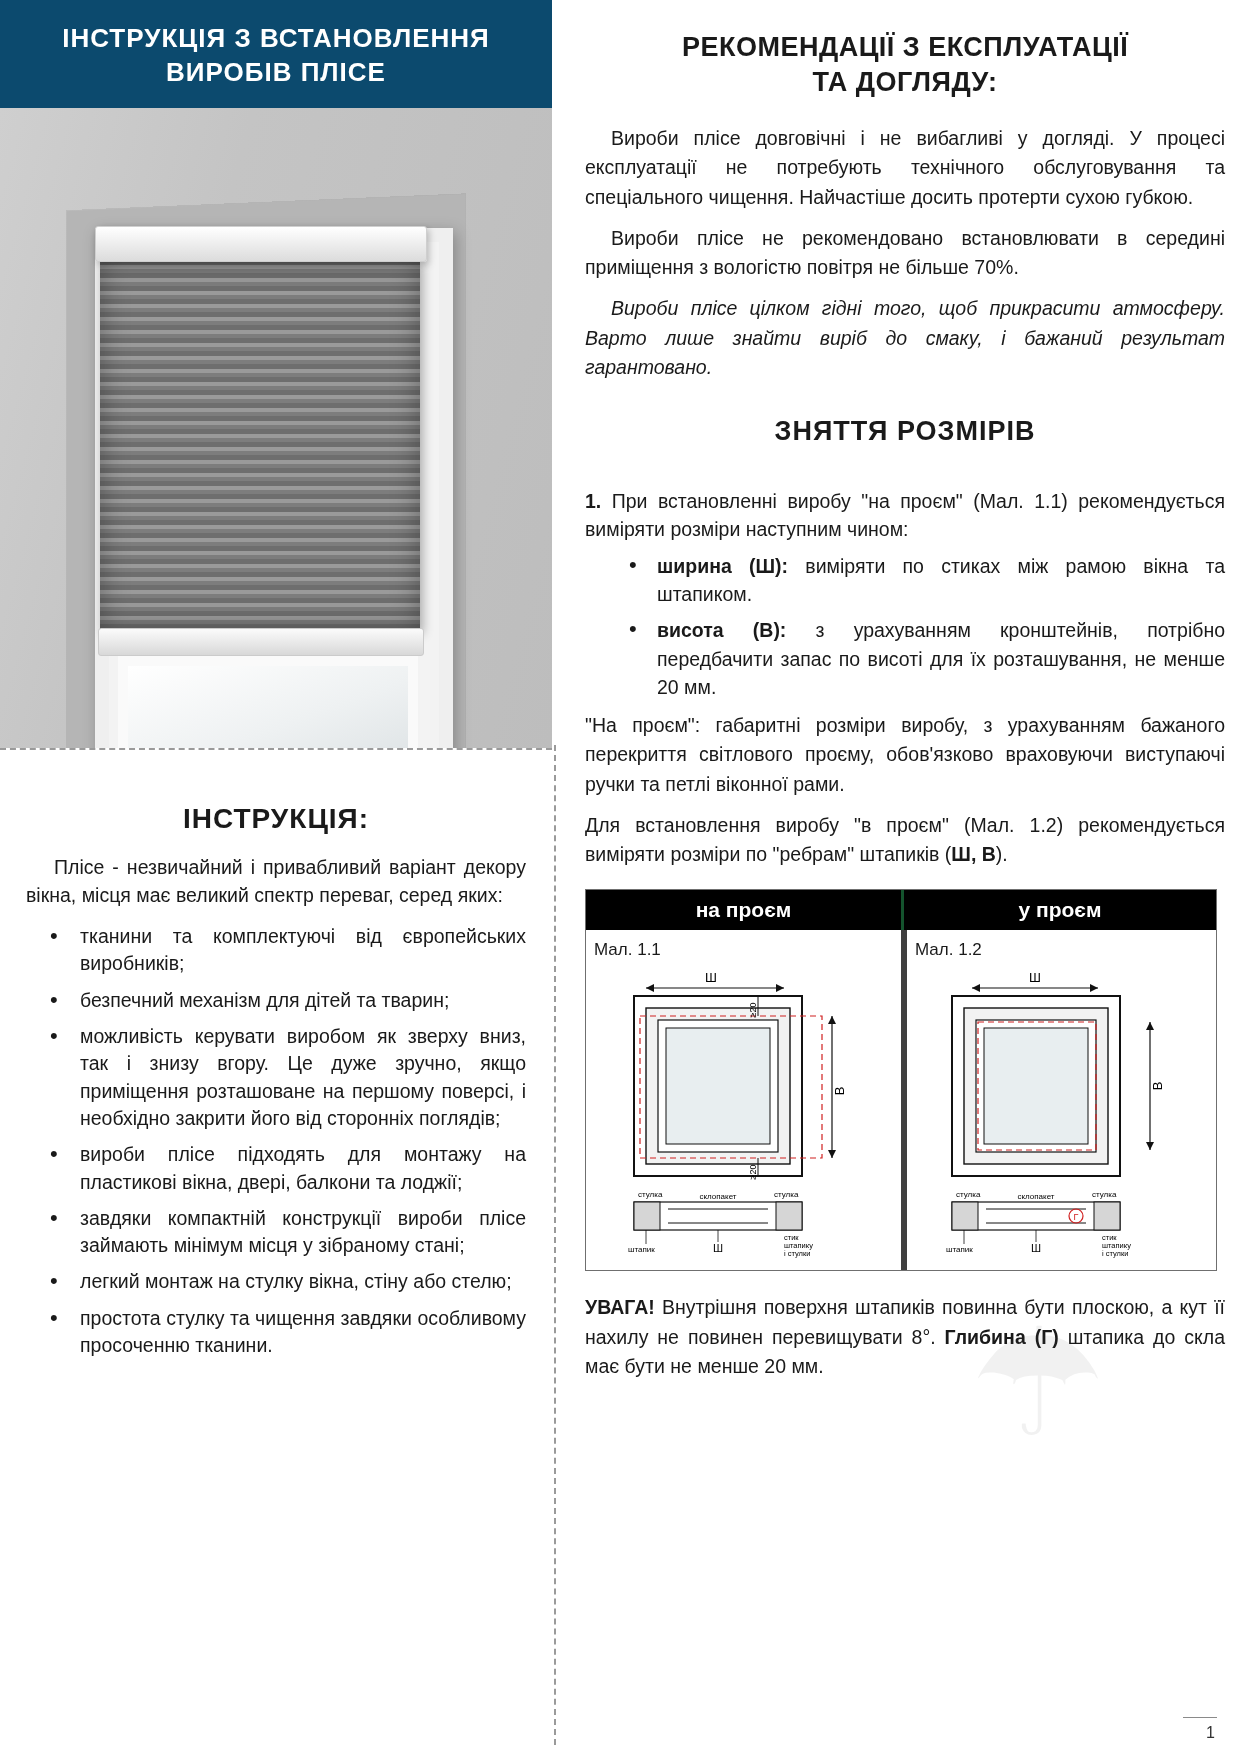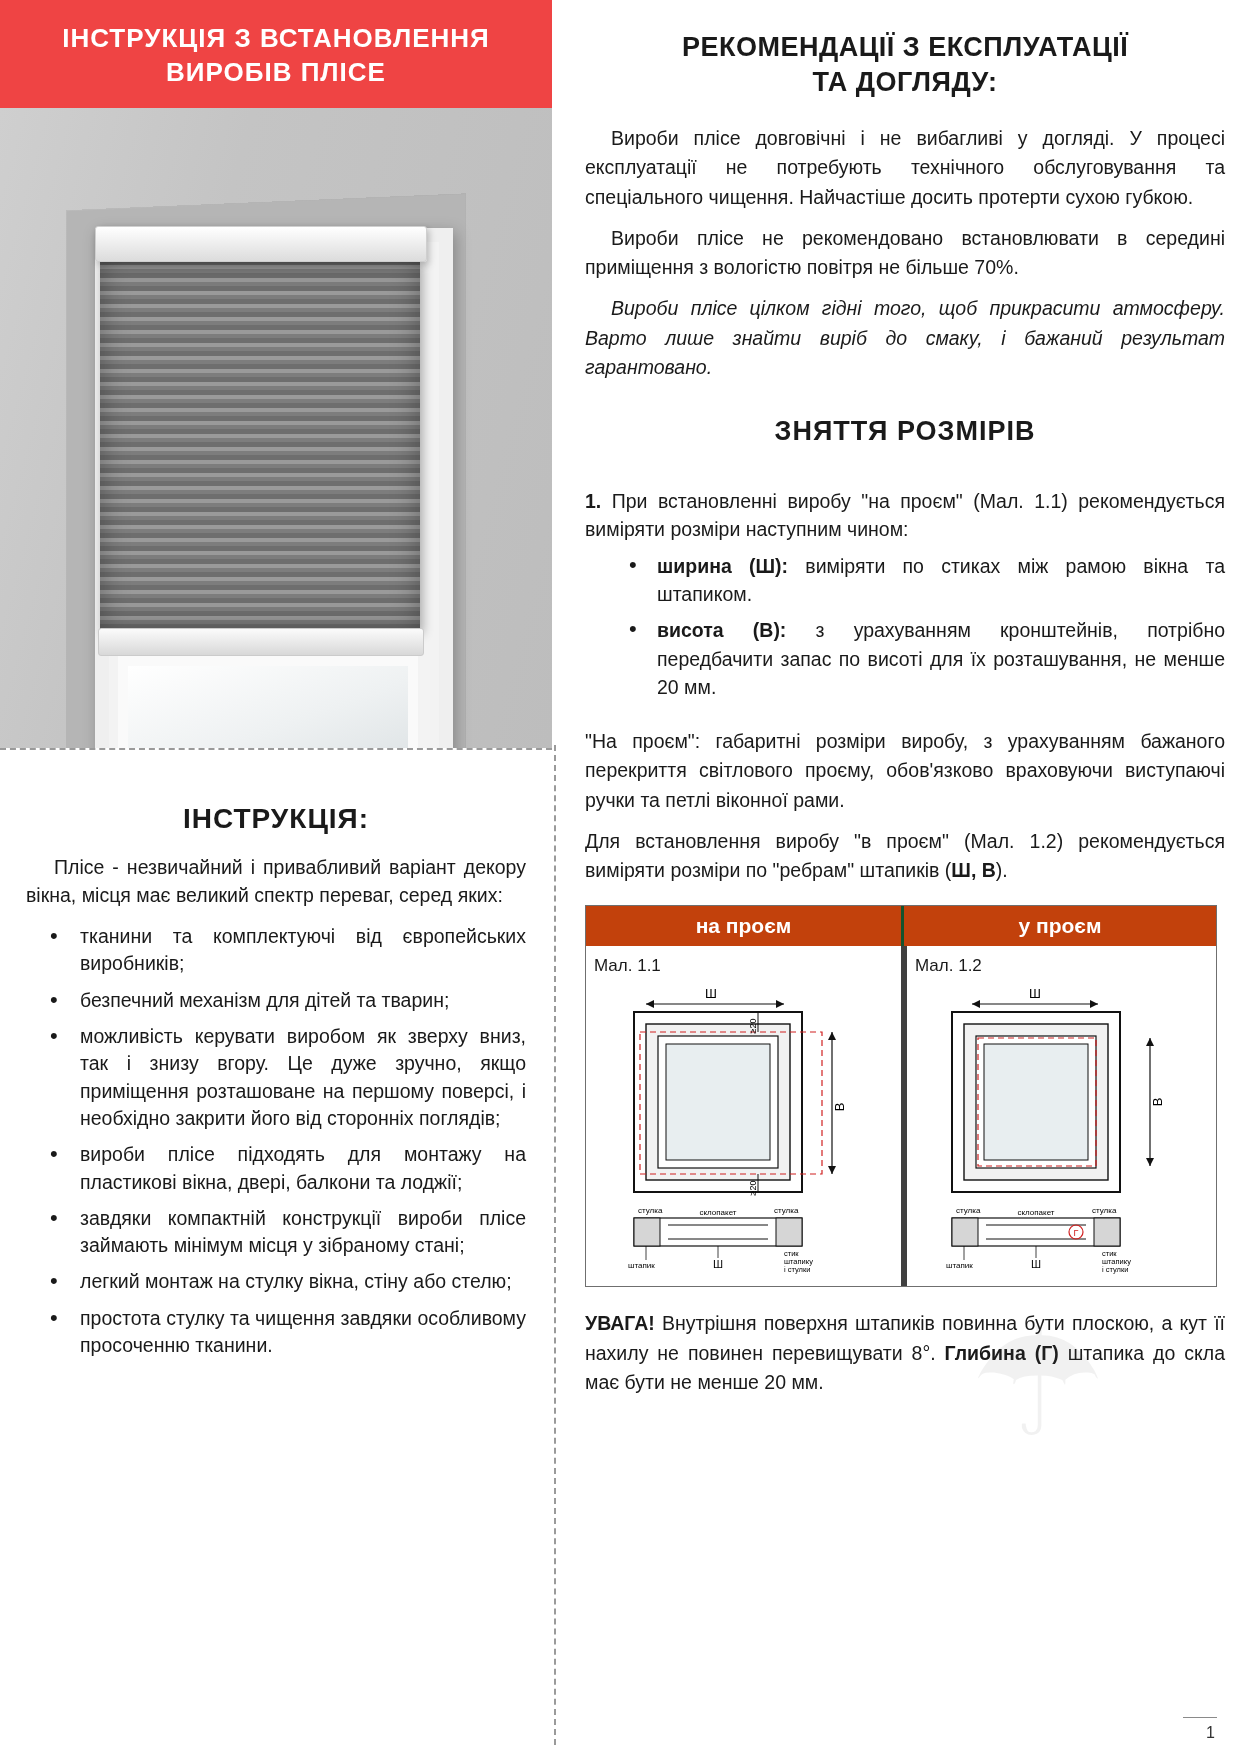--- a/index.html
+++ b/index.html
@@ -11,21 +11,21 @@
     position:relative;
     overflow:hidden;
   }
   .page{position:relative;width:1245px;height:1758px;}
 
   
   .left-col{
     position:absolute;left:0;top:0;width:552px;height:1758px;
   }
   .left-header{
-    background:#ef4444;color:#ffffff;
+    background:#0c4a6e;color:#ffffff;
     padding:22px 10px 18px 10px;
     text-align:center;
     font-weight:bold;
     font-size:26px;
     letter-spacing:1px;
     line-height:1.3;
   }
   .left-header .l2{display:block;}
   .photo{
     position:relative;
@@ -128,35 +128,35 @@
   .rpara{
     font-size:19.5px;line-height:1.5;text-align:justify;
     margin:0 0 12px 0;text-indent:26px;
   }
   .rpara.italic{font-style:italic;}
   .sub-title{
     text-align:center;font-weight:bold;font-size:27px;
     letter-spacing:1px;margin:34px 0 40px 0;
   }
   .num-item{font-size:19.5px;line-height:1.45;text-align:justify;margin:0 0 8px 0;}
-  ul.rbullets{list-style:none;margin:6px 0 26px 0;padding:0;}
+  ul.rbullets{list-style:none;margin:6px 0 10px 0;padding:0;}
   ul.rbullets li{
     position:relative;padding-left:72px;margin-bottom:8px;
     font-size:19.5px;line-height:1.45;text-align:justify;
   }
   ul.rbullets li:before{content:"•";position:absolute;left:44px;top:-3px;font-size:22px;}
   b{font-weight:bold;}
 
   
   .diagram-wrap{
     margin-top:20px;border:1px solid #6f6f6f;width:630px;
     display:flex;flex-wrap:wrap;
   }
   .dg-head{
-    background:#c2410c;color:#fff;font-weight:bold;font-size:21px;
+    background:#000000;color:#fff;font-weight:bold;font-size:21px;
     text-align:center;padding:8px 0;width:50%;box-sizing:border-box;
   }
   .dg-head.sep{border-left:3px solid #14532d;}
   .dg-cell{
     width:50%;box-sizing:border-box;padding:10px 8px 12px 8px;
     position:relative;min-height:330px;
   }
   .dg-cell.sep{border-left:6px solid #404040;}
   .dg-label{font-size:17px;margin-bottom:6px;}
   .win-svg{display:block;margin:0 auto;}

